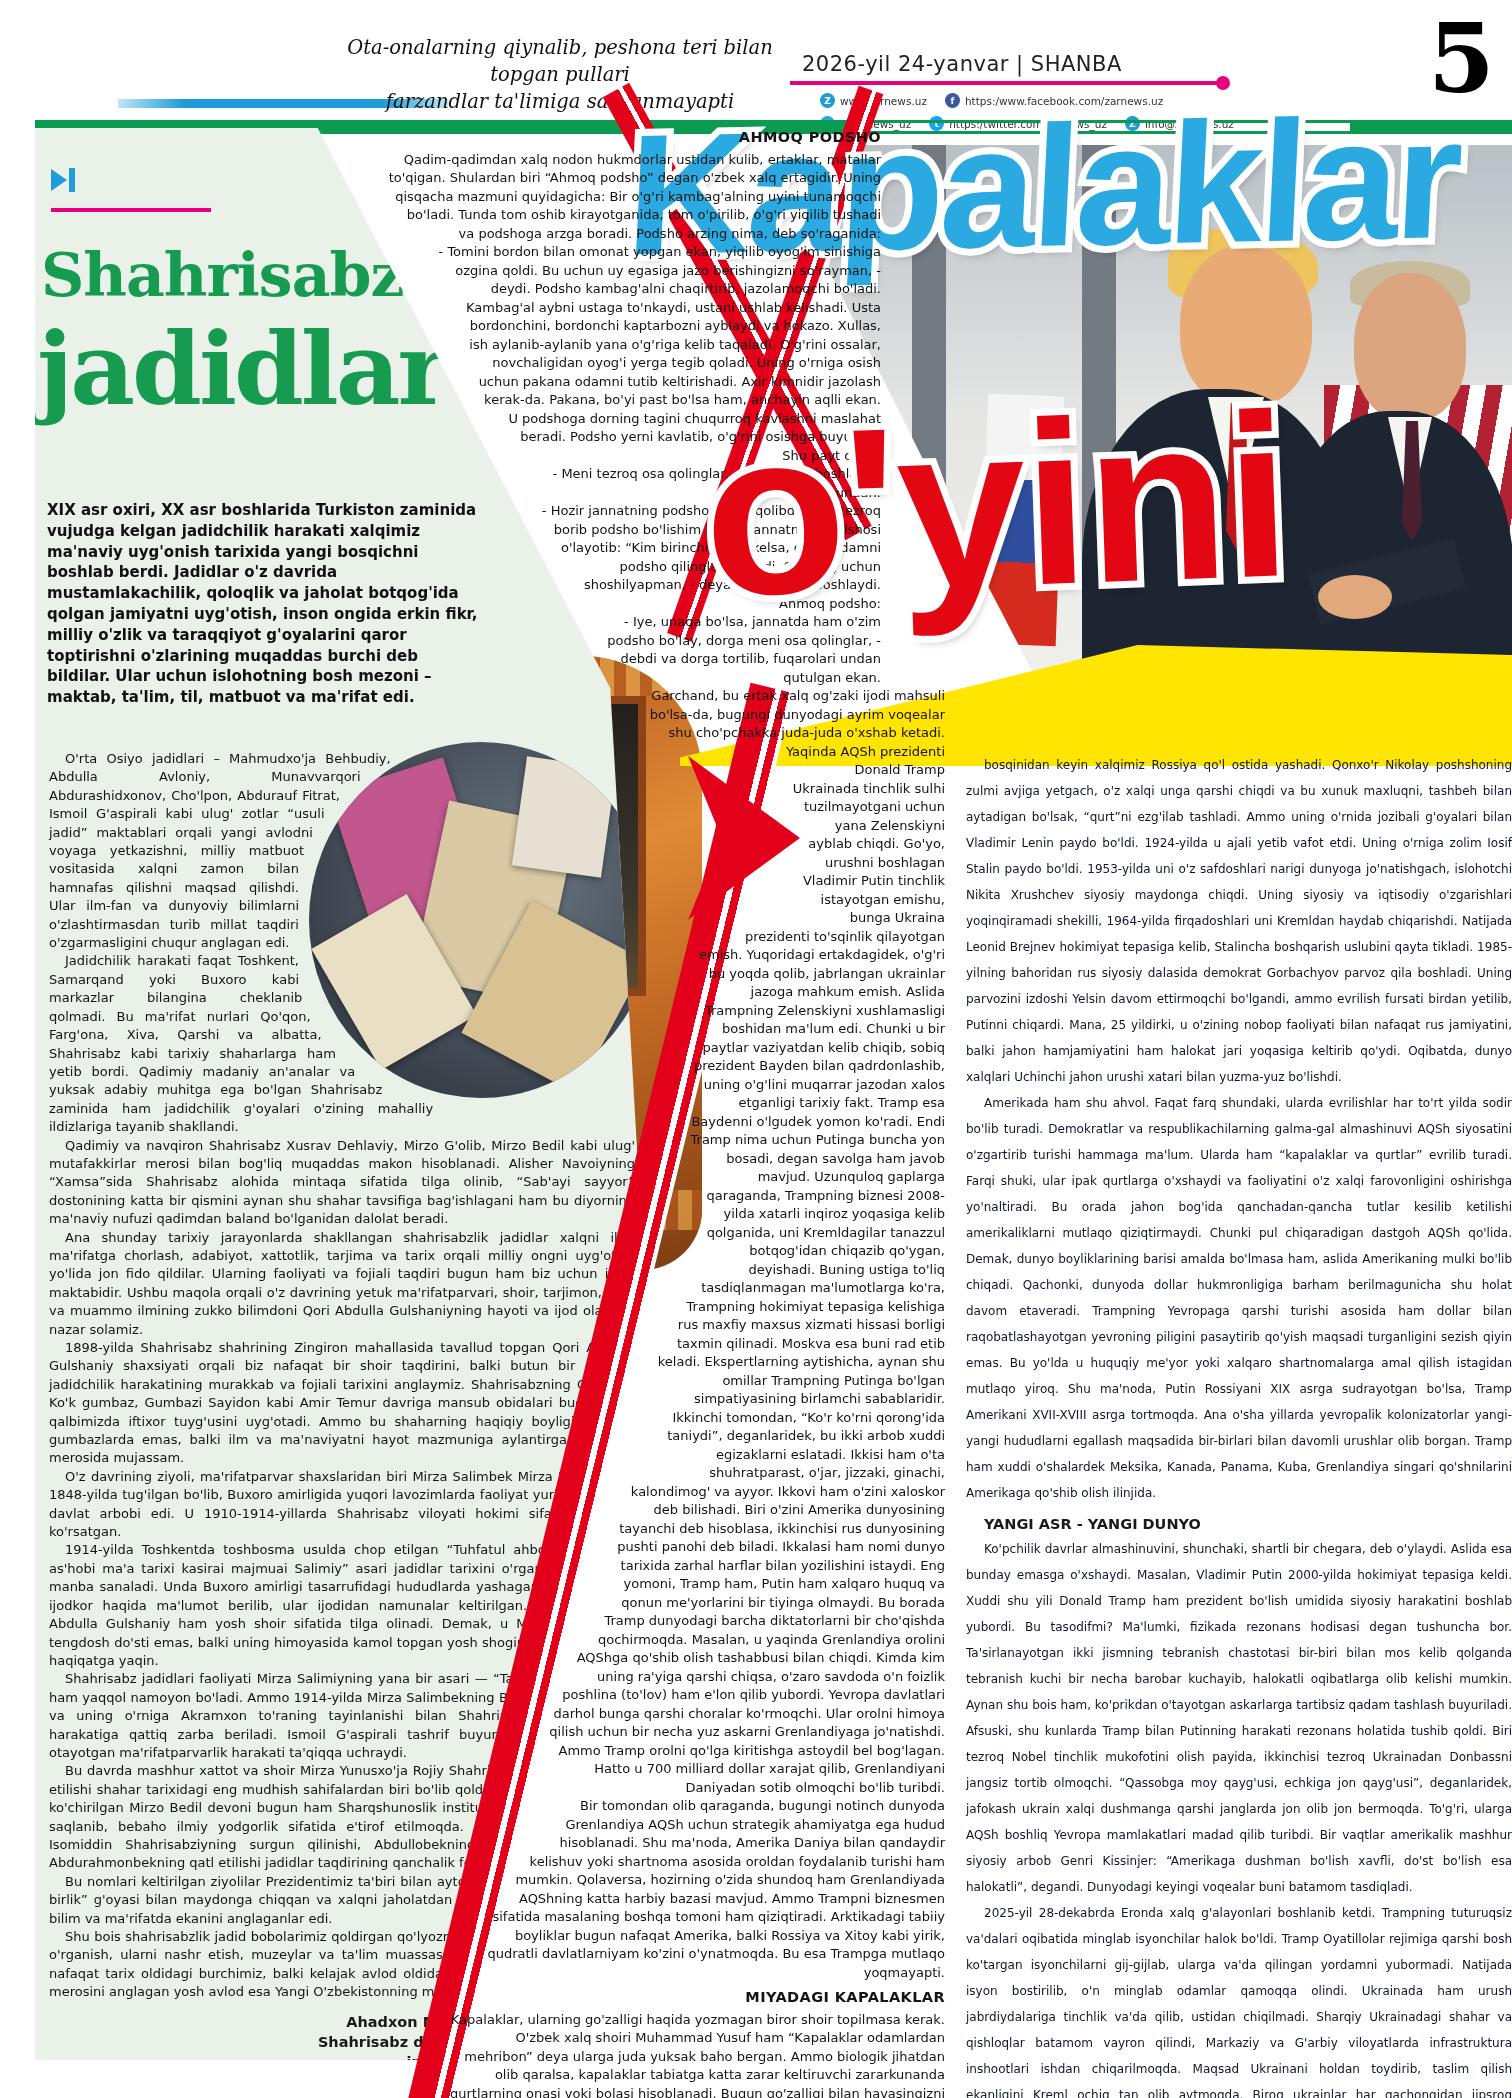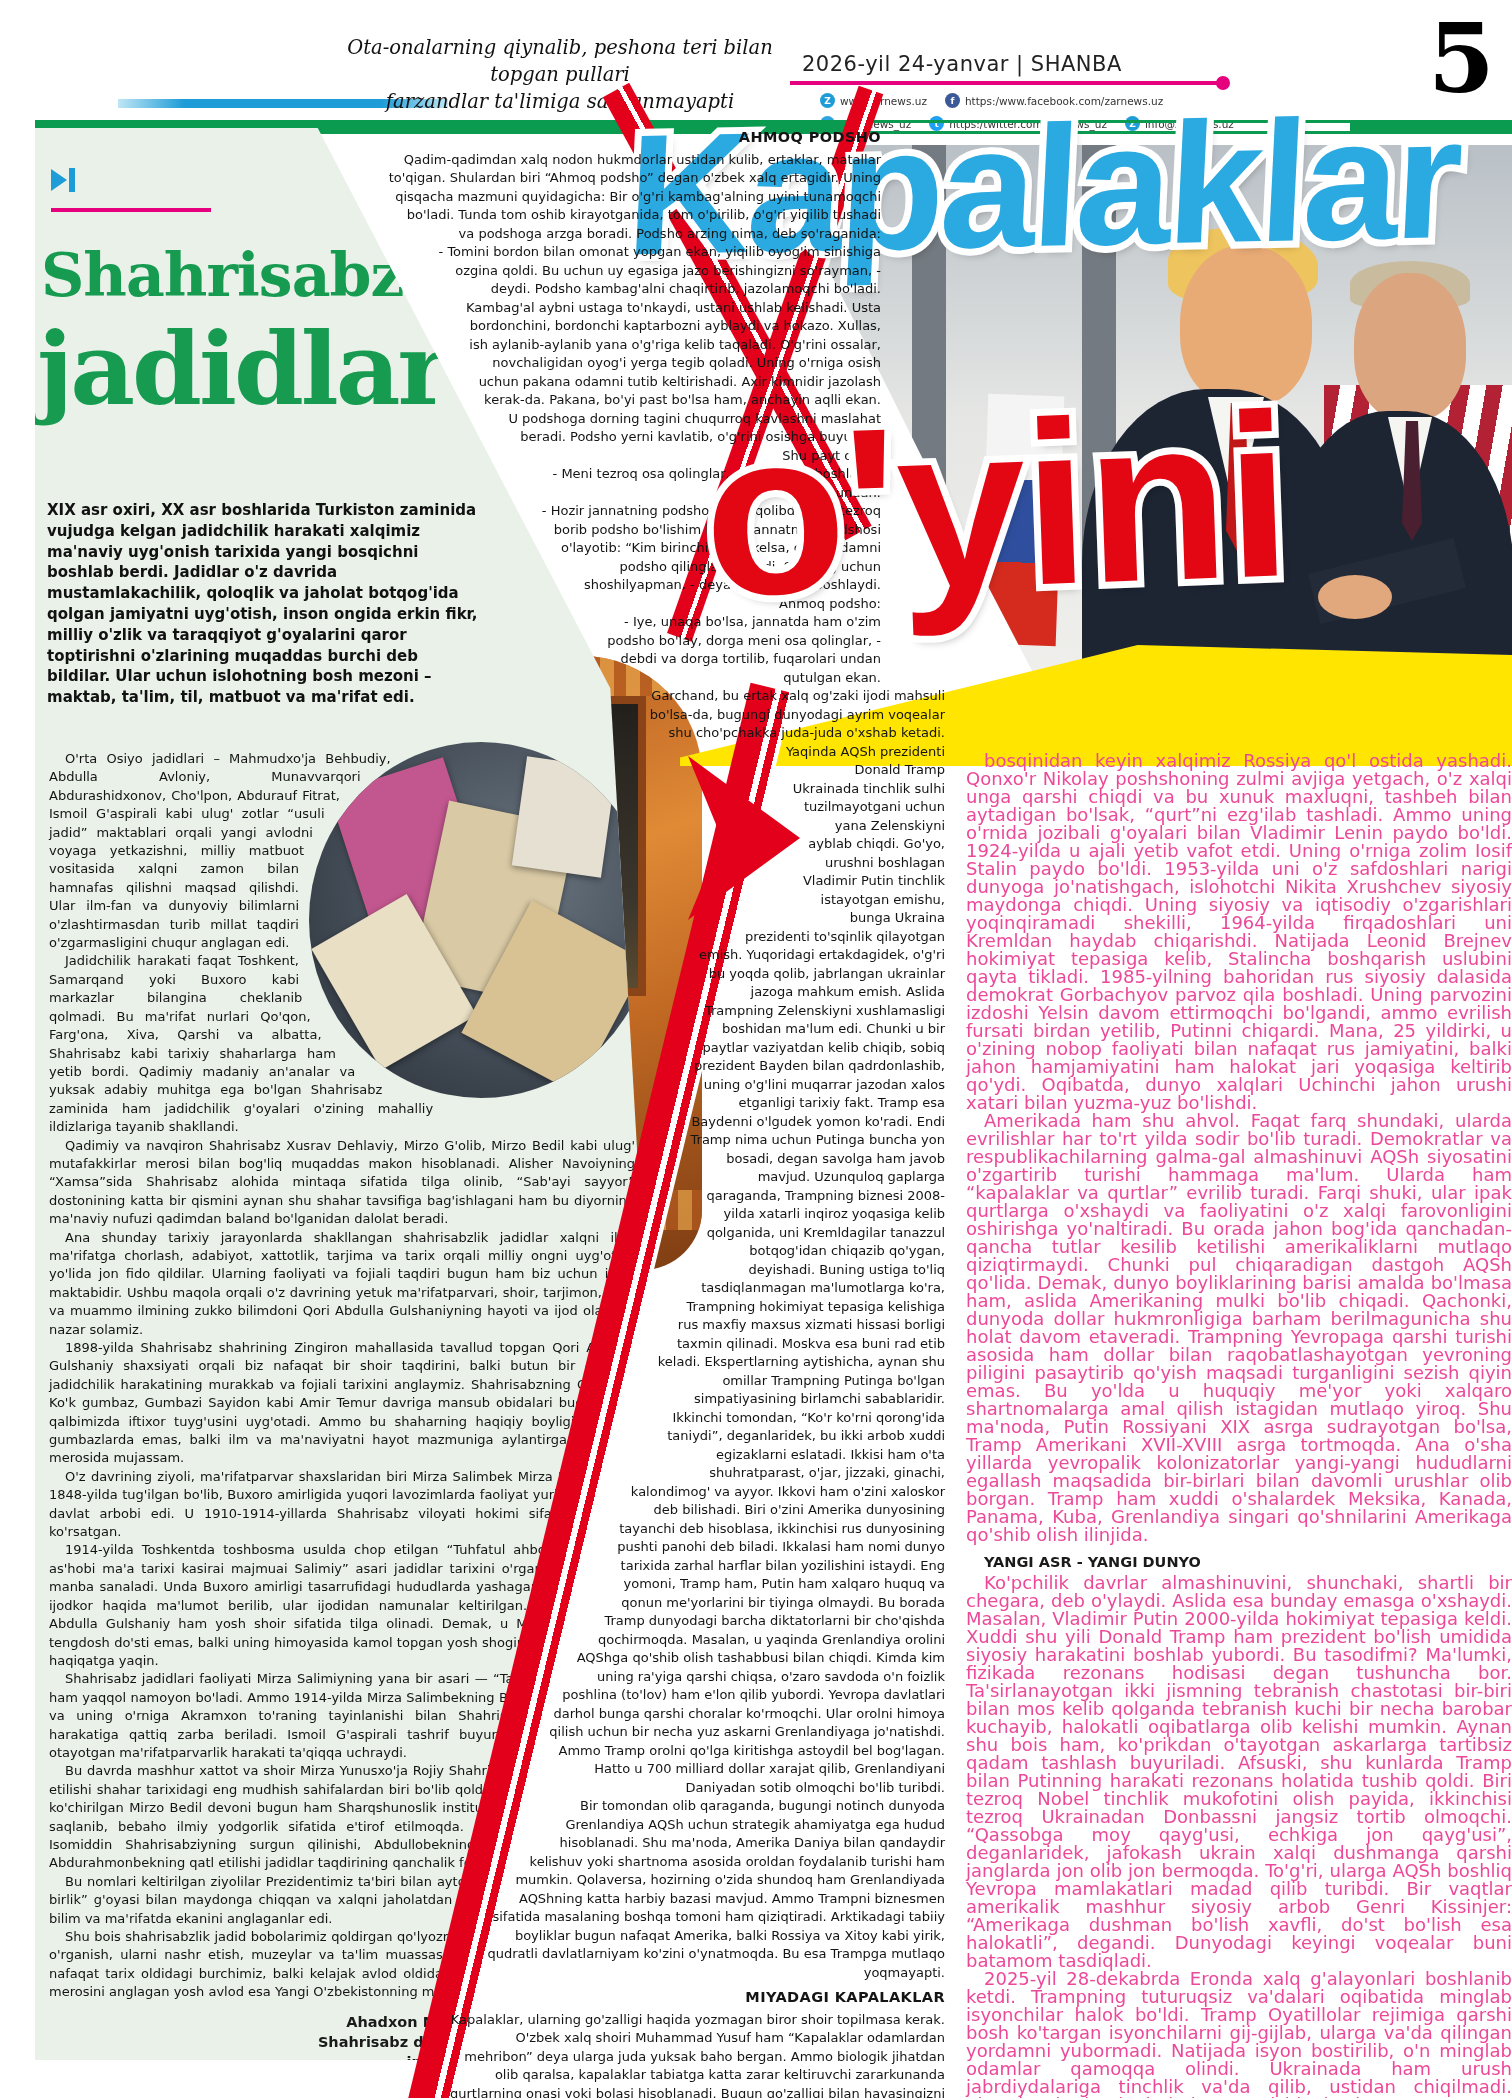--- a/index.html
+++ b/index.html
@@ -119,21 +119,21 @@
     clip-path:polygon(0 0,100% 50%,0 100%,30% 50%); }
   
   #cflow { position:absolute; left:345px; top:122px; width:600px; height:1980px; z-index:5; }
   #cshape { float:left; width:500px; height:1980px;
     shape-outside:polygon(0 0,5px 0,255px 540px,330px 665px,440px 635px,445px 790px,335px 815px,345px 1090px,285px 1330px,195px 1620px,105px 1890px,88px 1980px,0 1980px);
     clip-path:polygon(0 0,0 0,0 0); }
   #cflow p, #cflow h3 { font-size:13px; line-height:18.5px; text-align:right; color:#141414; }
   #cflow h3 { font-weight:700; font-size:14.5px; letter-spacing:.4px; margin:6px 0 4px; }
   #cflow .storypart { margin-right:64px; }
   #wflow { position:absolute; left:966px; top:752px; width:546px; z-index:5; }
-  #wflow p { font-size:18px; line-height:18px; text-align:justify; text-indent:18px; color:#ec4899; }
+  #wflow p { font-size:12px; line-height:26px; text-align:justify; text-indent:18px; color:#0f172a; }
   #wflow h3 { font-size:14.5px; font-weight:700; margin:10px 0 4px; text-indent:18px; }
 </style>
 </head>
 <body>
 
 <div id="page">
 
   <div id="logo-bar"></div>
 
   <div id="tagline">

